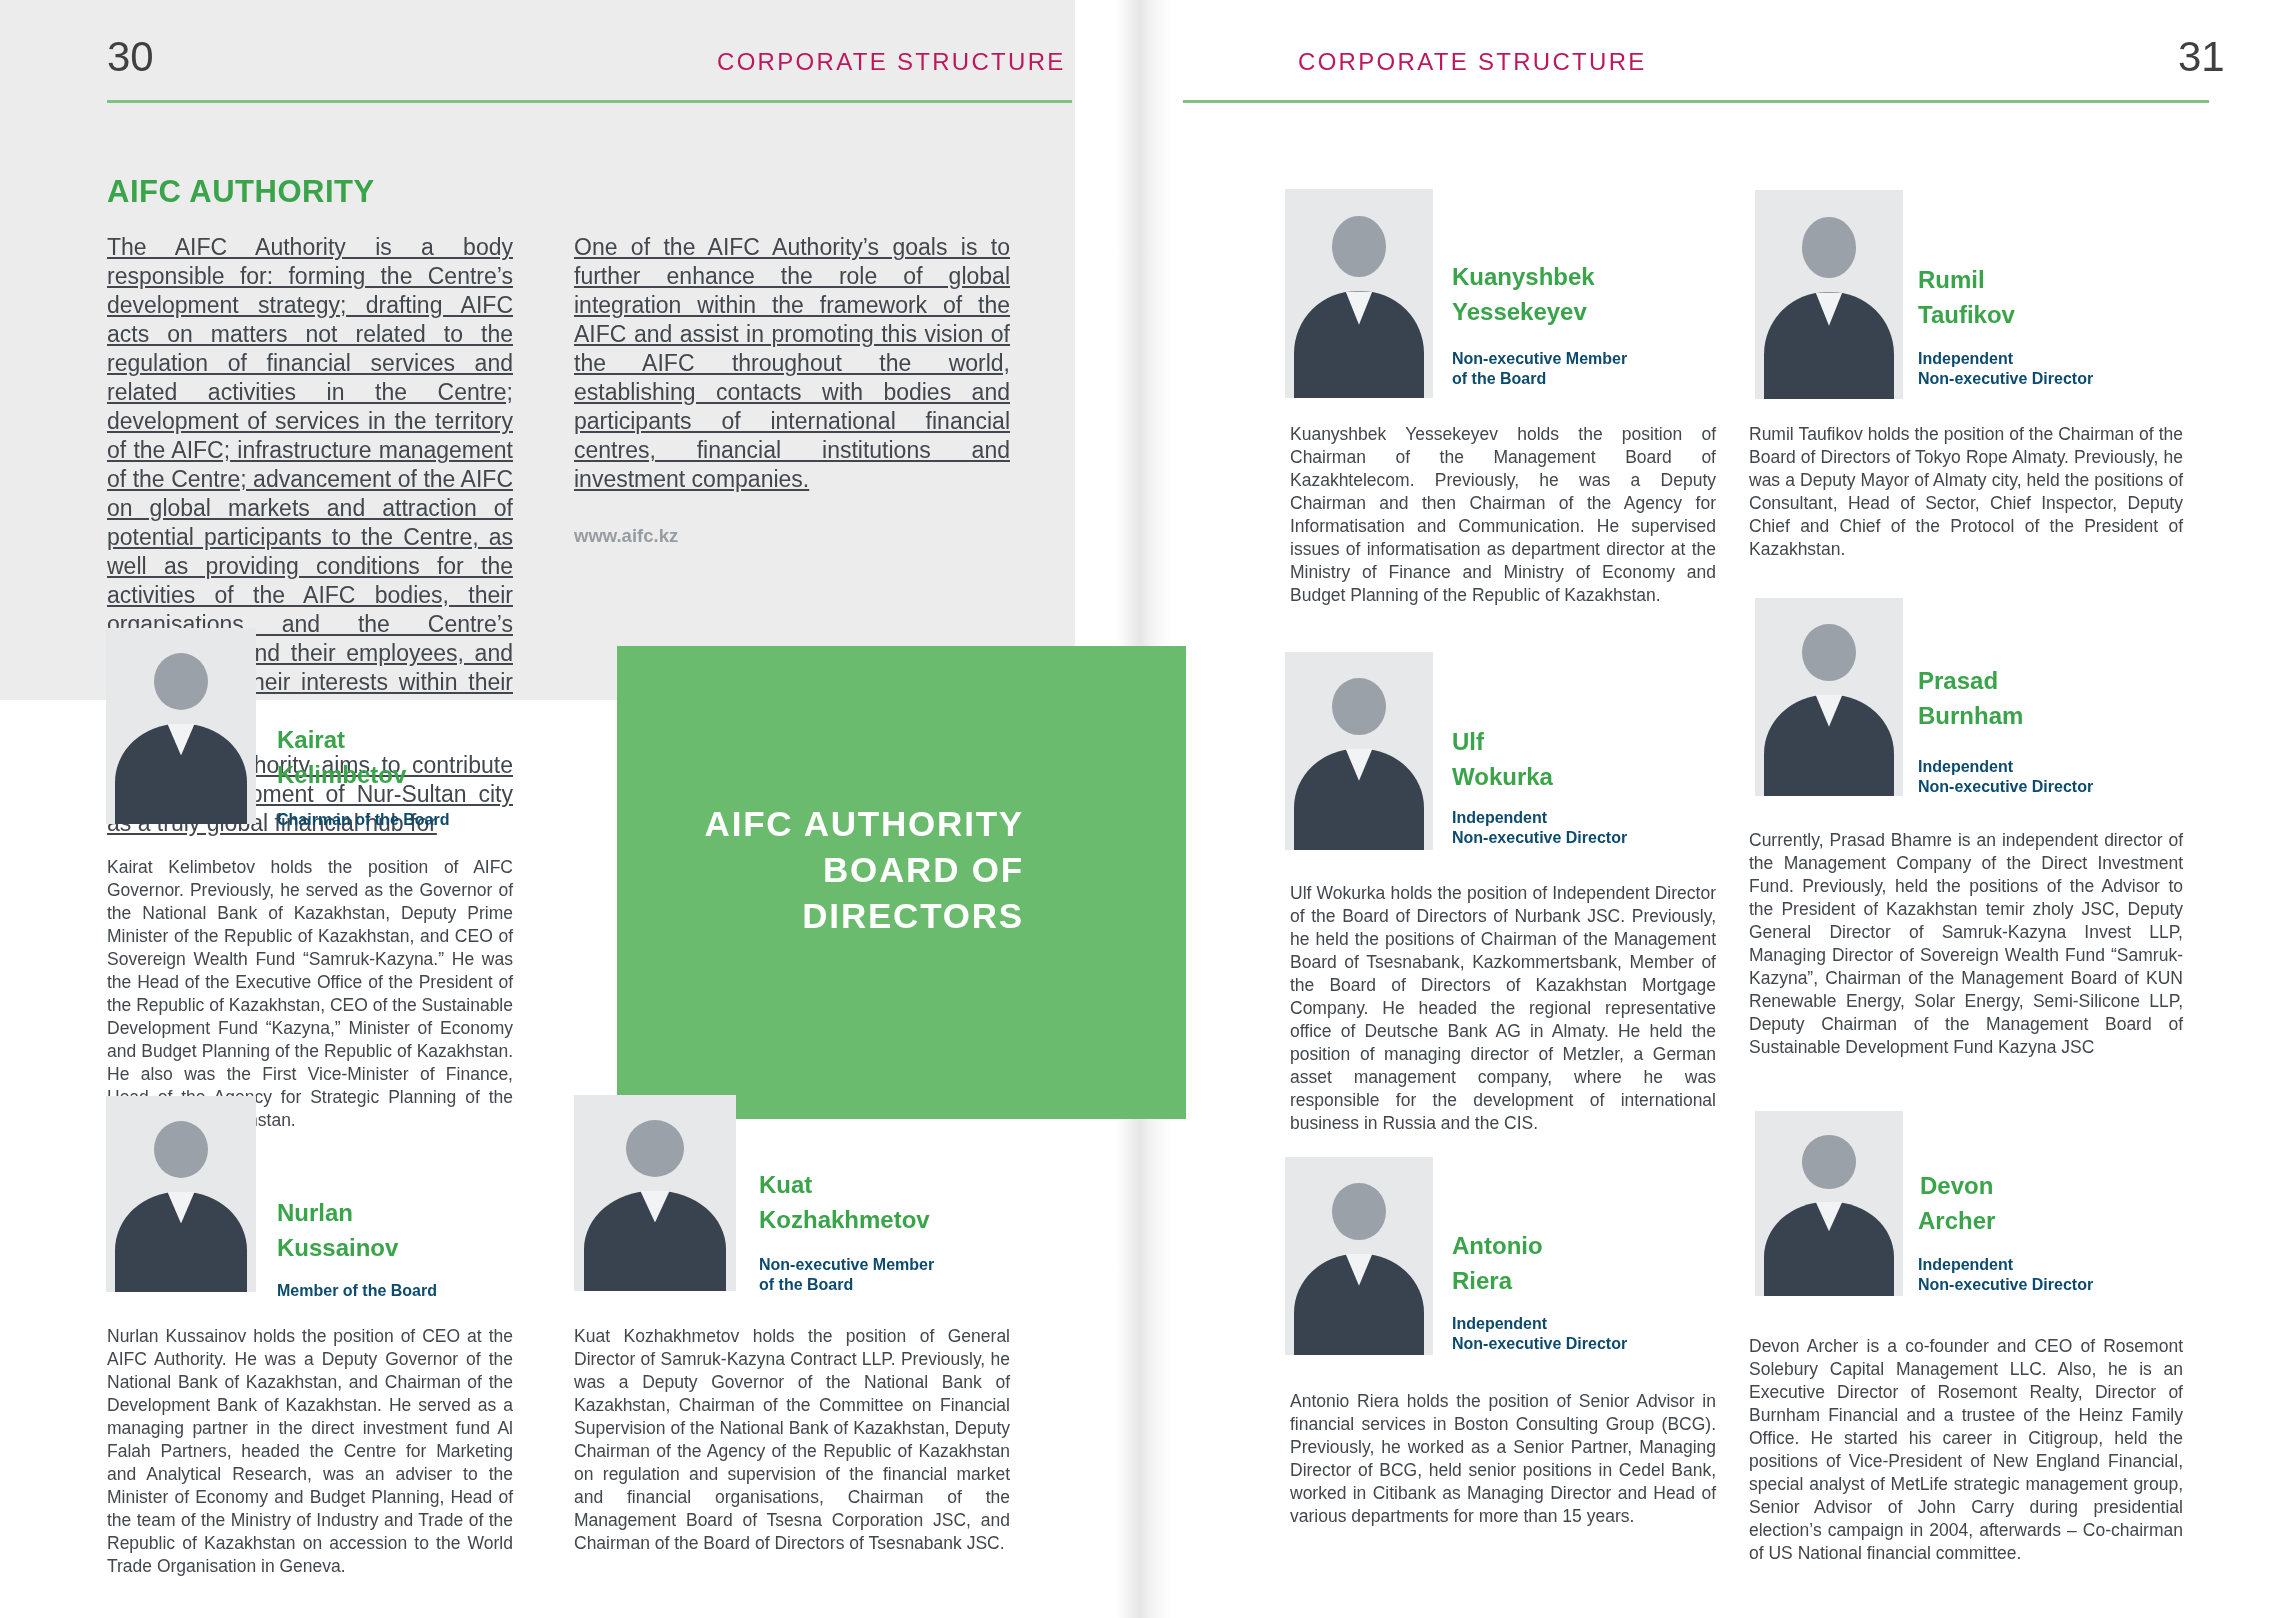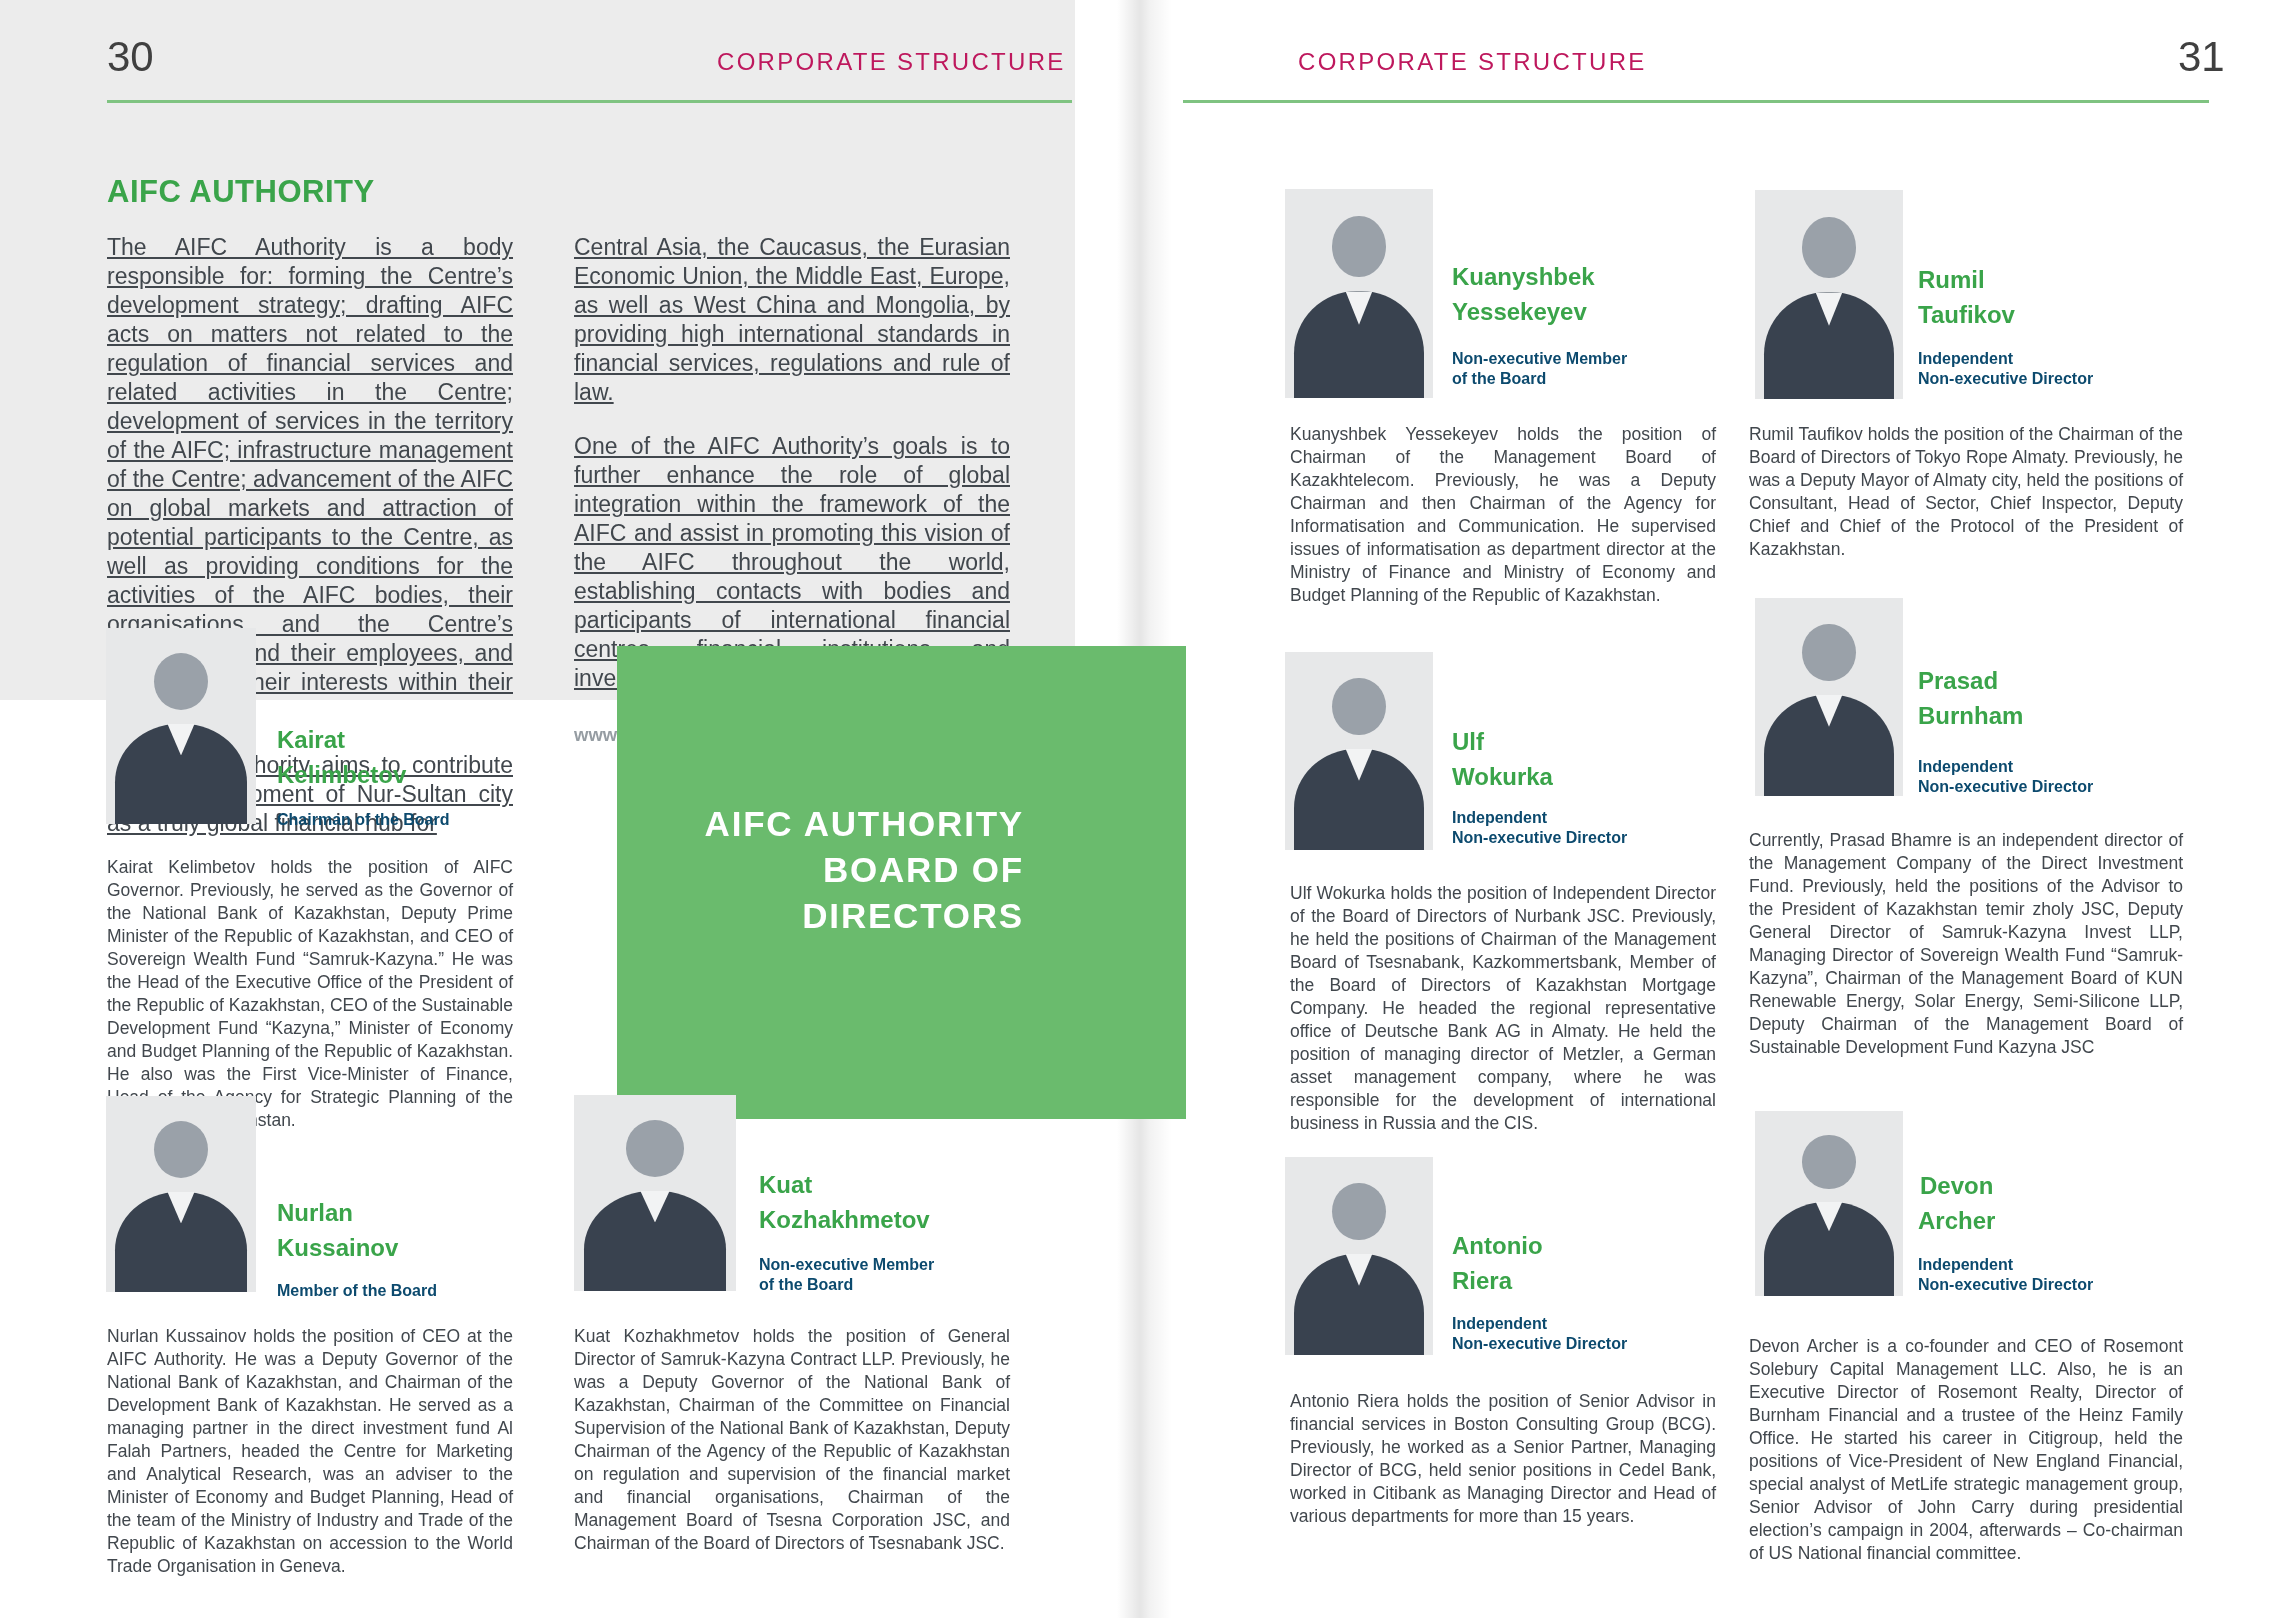--- a/index.html
+++ b/index.html
@@ -40,21 +40,20 @@
   <div class="abs hdr" style="left:1298px;top:48px;">CORPORATE STRUCTURE</div>
   <div class="abs pagenum" style="left:2162px;top:33px;margin-left:16px;">31</div>
   <div class="abs rule" style="left:1183px;top:100px;width:1026px;"></div>
 
   <h1 class="abs section-heading" style="left:107px;top:174px;">AIFC AUTHORITY</h1>
   <div class="abs col" style="left:107px;top:233px;width:406px;">
     <p>The AIFC Authority is a body responsible for: forming the Centre’s development strategy; drafting AIFC acts on matters not related to the regulation of financial services and related activities in the Centre; development of services in the territory of the AIFC; infrastructure management of the Centre; advancement of the AIFC on global markets and attraction of potential participants to the Centre, as well as providing conditions for the activities of the AIFC bodies, their organisations and the Centre’s participants, and their employees, and representing their interests within their competence.</p>
     <p>The AIFC Authority aims to contribute to the development of Nur-Sultan city as a truly global financial hub for</p>
   </div>
   <div class="abs col" style="left:574px;top:233px;width:436px;">
-    <p>Central Asia, the Caucasus, the Eurasian Economic Union, the Middle East, Europe, as well as West China and Mongolia, by providing high international standards in financial services, regulations and rule of law.</p>
     <p>One of the AIFC Authority’s goals is to further enhance the role of global integration within the framework of the AIFC and assist in promoting this vision of the AIFC throughout the world, establishing contacts with bodies and participants of international financial centres, financial institutions and investment companies.</p>
     <div class="site">www.aifc.kz</div>
   </div>
 
   <div class="abs banner" style="left:617px;top:646px;width:569px;height:473px;">
     <div class="banner-text">AIFC AUTHORITY
 BOARD OF
 DIRECTORS</div>
   </div>
 

